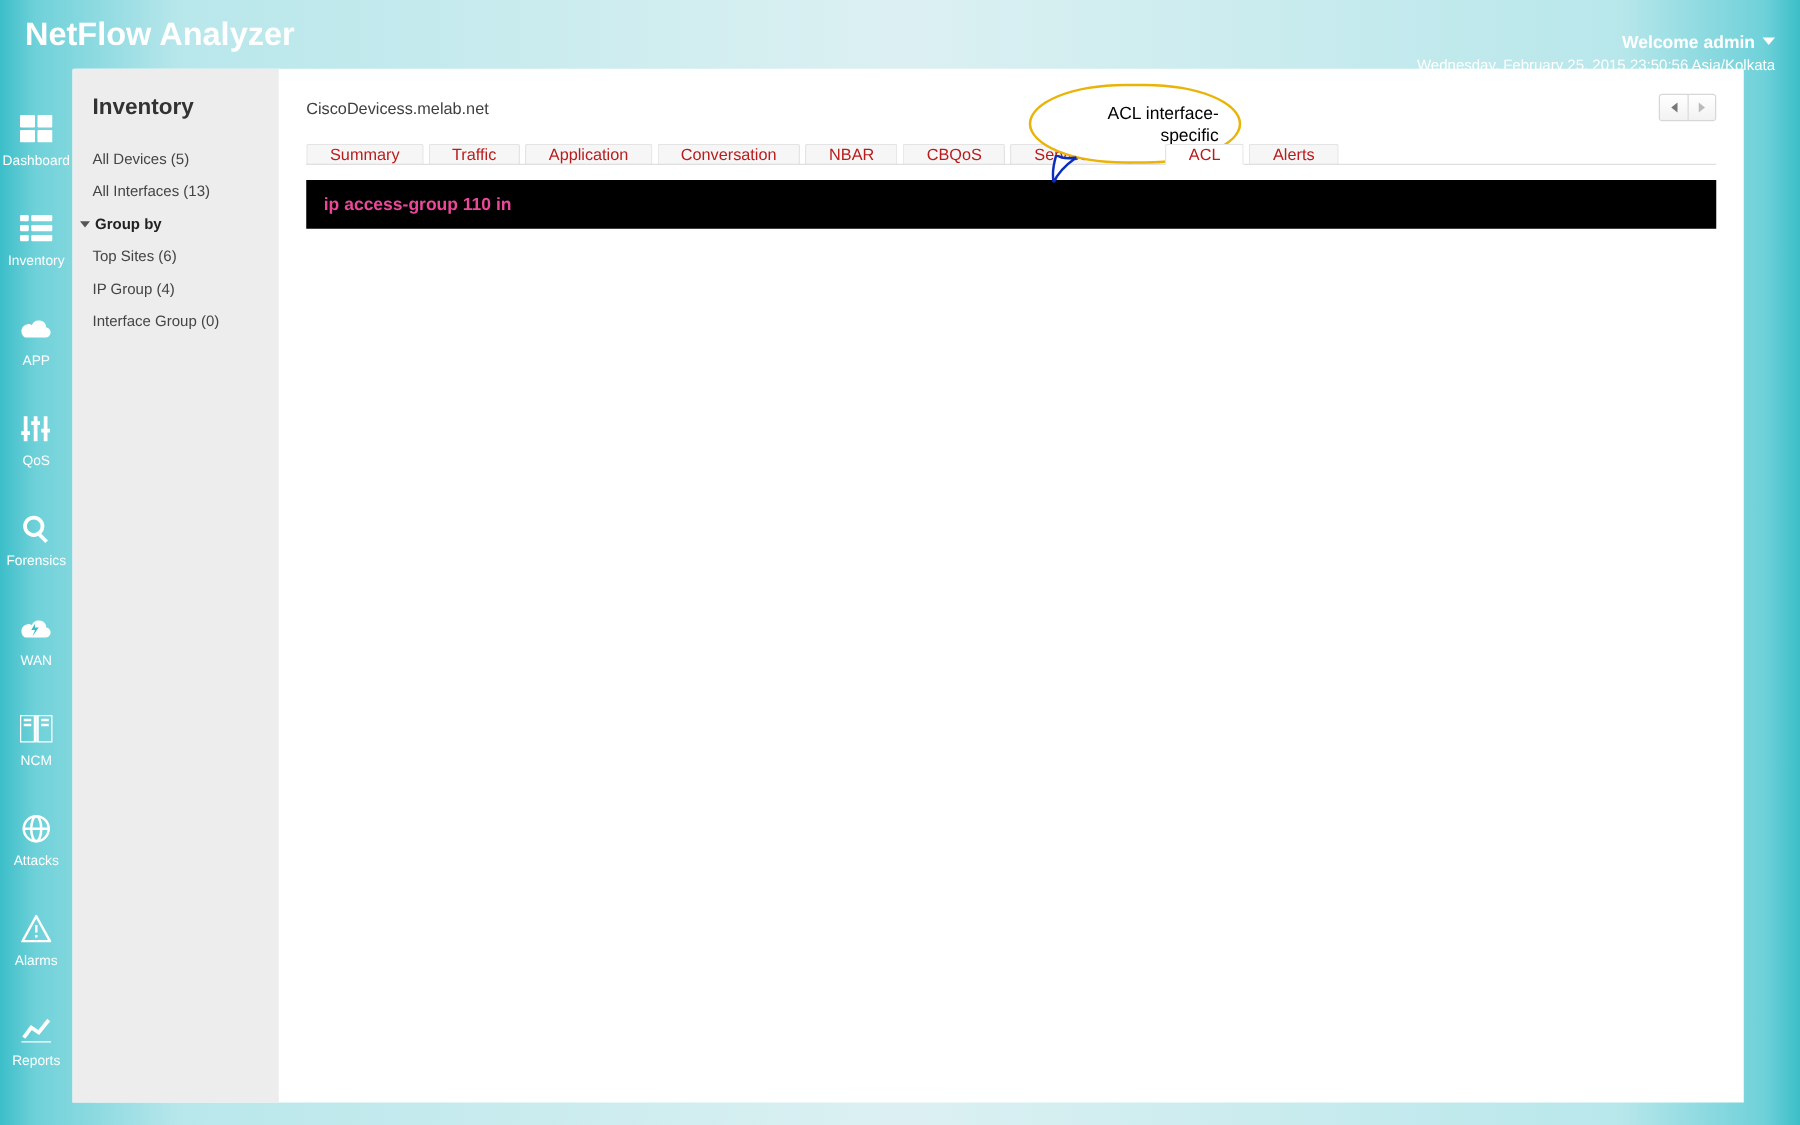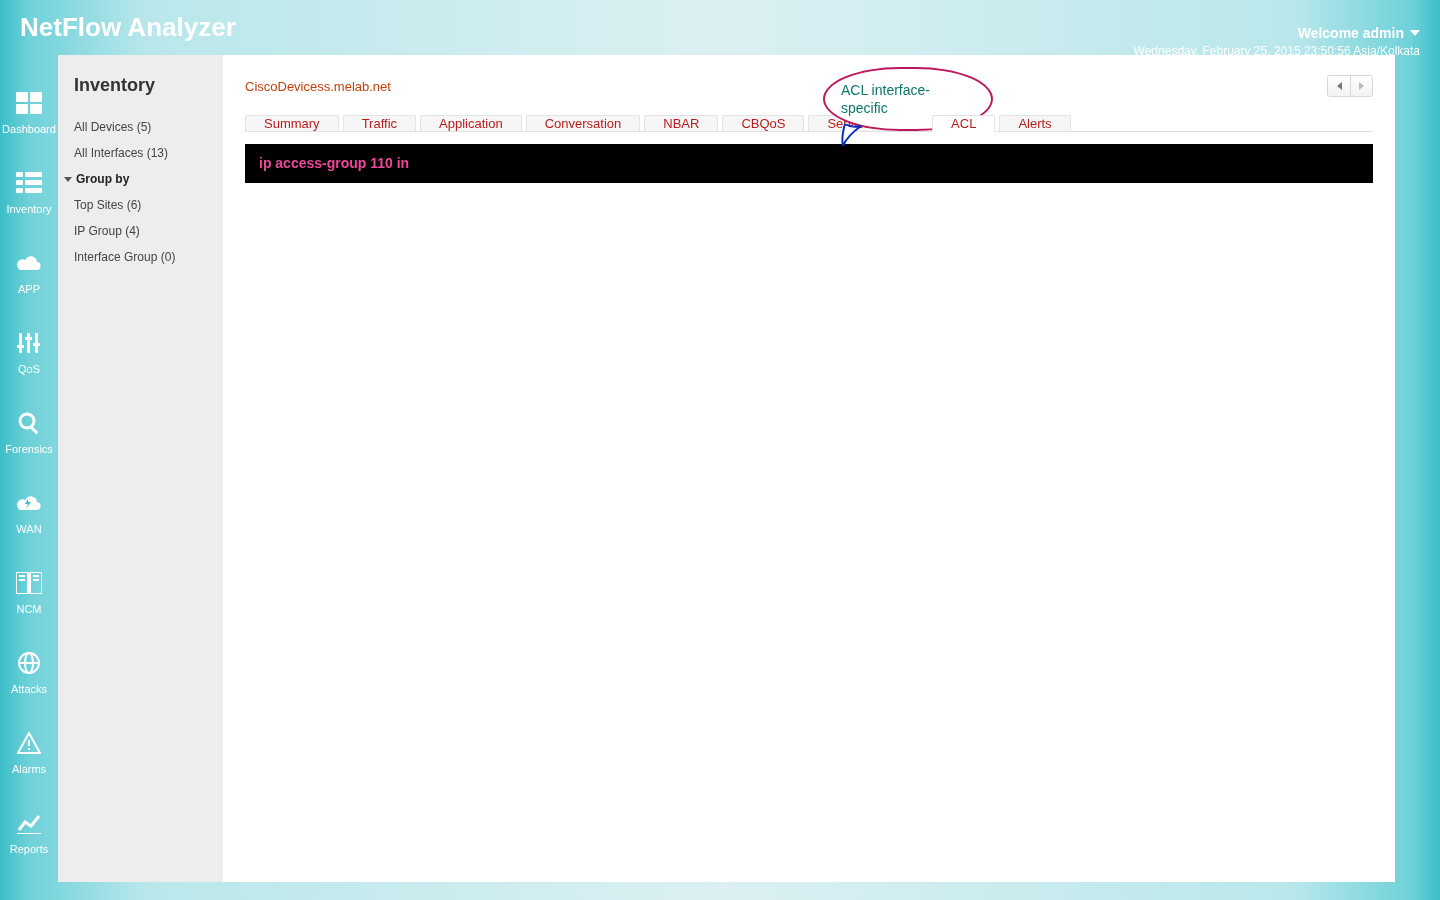--- a/index.html
+++ b/index.html
@@ -129,21 +129,21 @@
   align-items: flex-start;
   justify-content: space-between;
 }
 .main .ptitle {
   font-size: 25px;
   color: #333;
   font-weight: 500;
 }
 .main .psub {
   font-size: 13px;
-  color: #c2410c;
+  color: #404040;
   margin-top: 4px;
 }
 .pager {
   display: flex;
   border: 1px solid #d7d7d7;
   border-radius: 3px;
   overflow: hidden;
 }
 .pager button {
   width: 22px;
@@ -202,25 +202,25 @@
   color: #ec4899;
   line-height: 1.35;
 }
 .callout {
   position: absolute;
   top: 12px;
   left: 600px;
   width: 170px;
 }
 .callout .bubble {
-  border: 2px solid #be185d;
+  border: 2px solid #eab308;
   border-radius: 50% / 55%;
-  color: #0f766e;
+  color: #000000;
   font-size: 14px;
-  text-align: left;
+  text-align: right;
   padding: 12px 16px;
   background: #fff;
   line-height: 1.3;
 }
 .callout .tail {
   position: absolute;
   bottom: -15px;
   left: 18px;
 }
 .callout .tail svg { display: block; }

